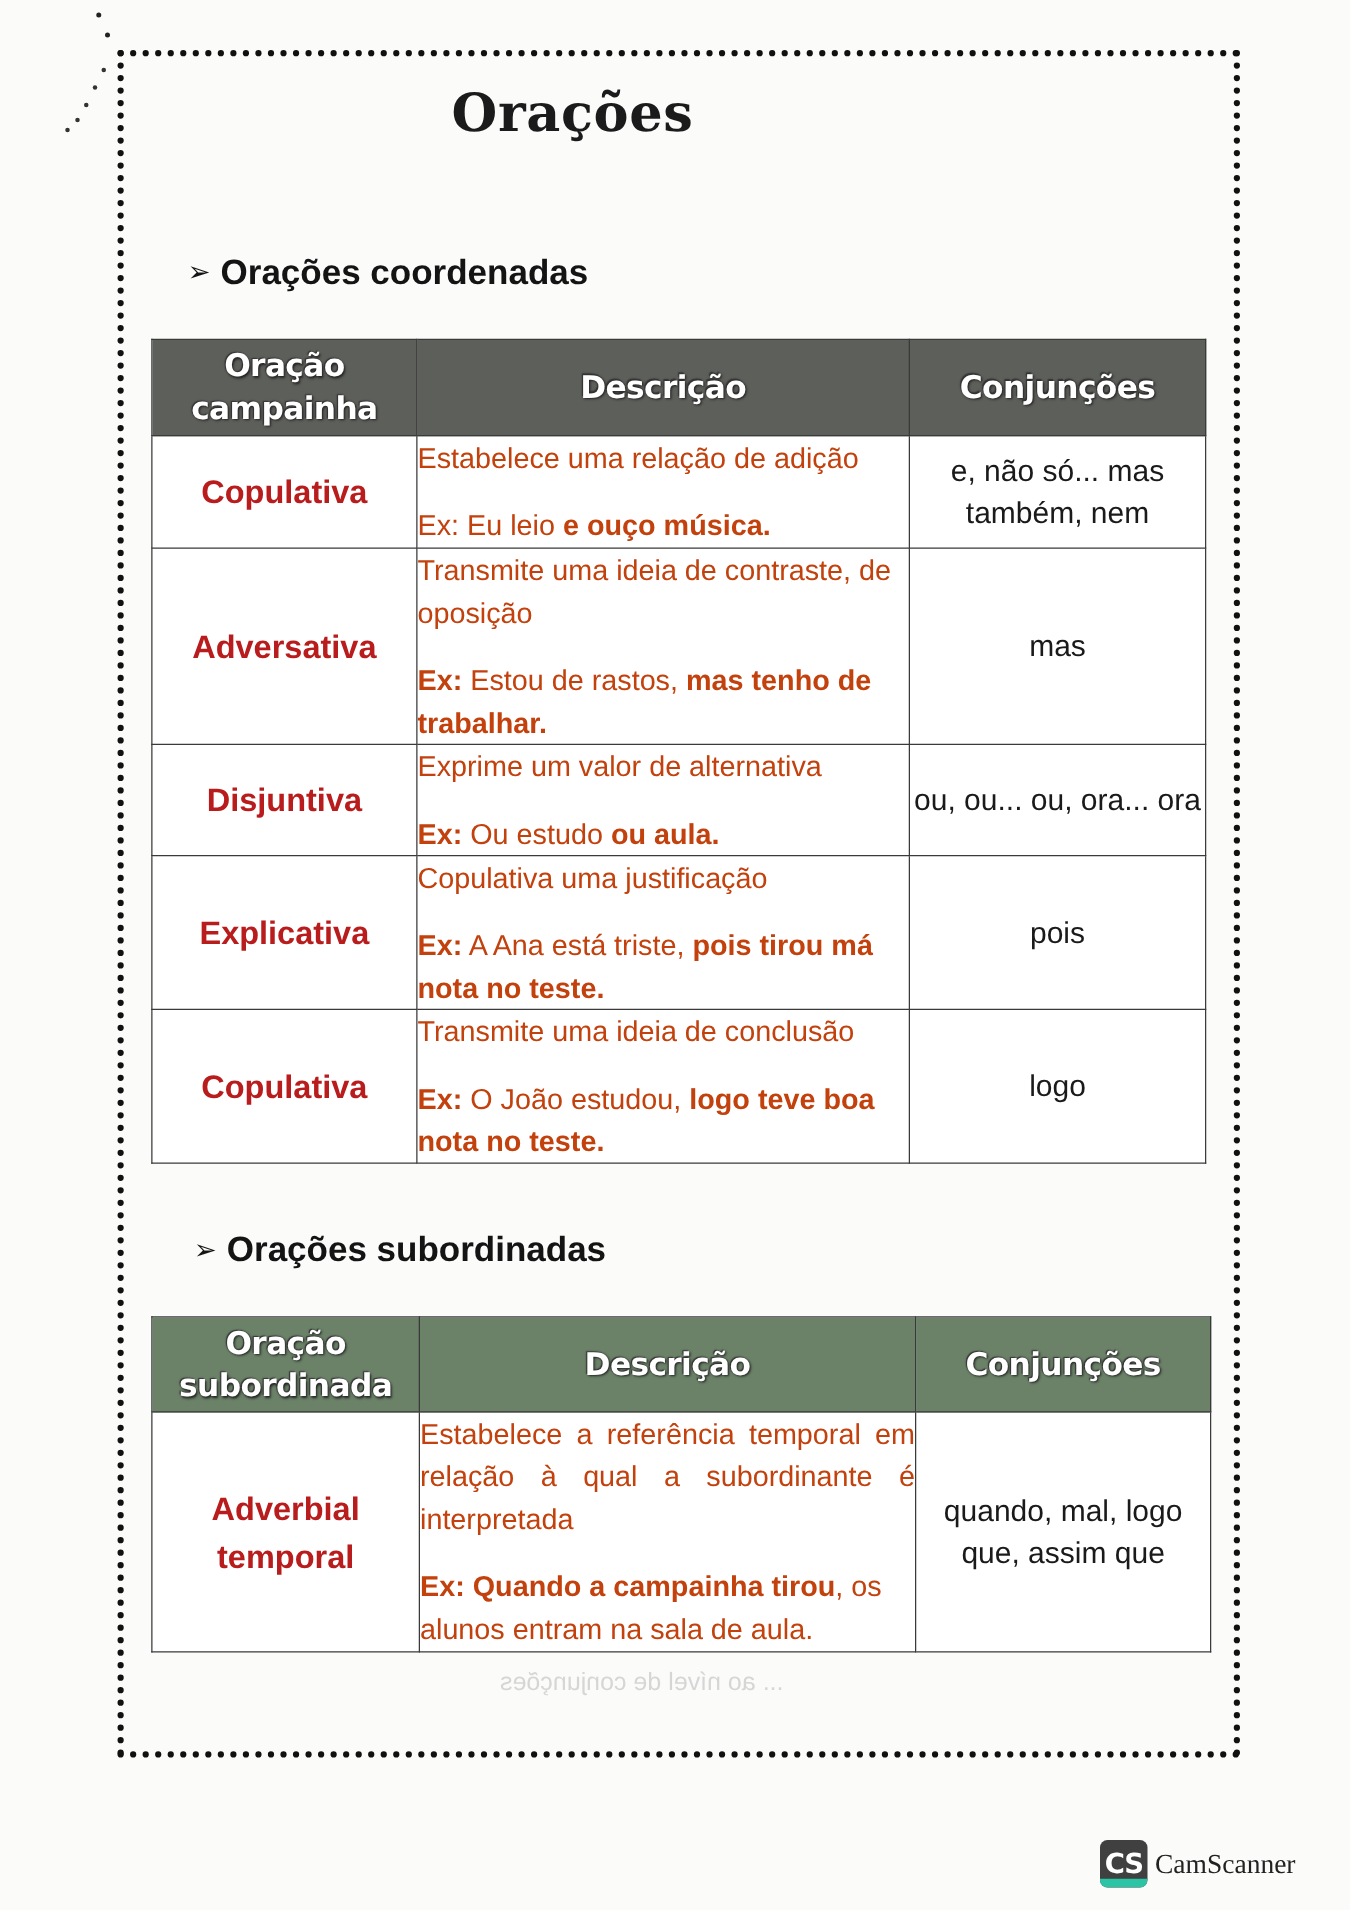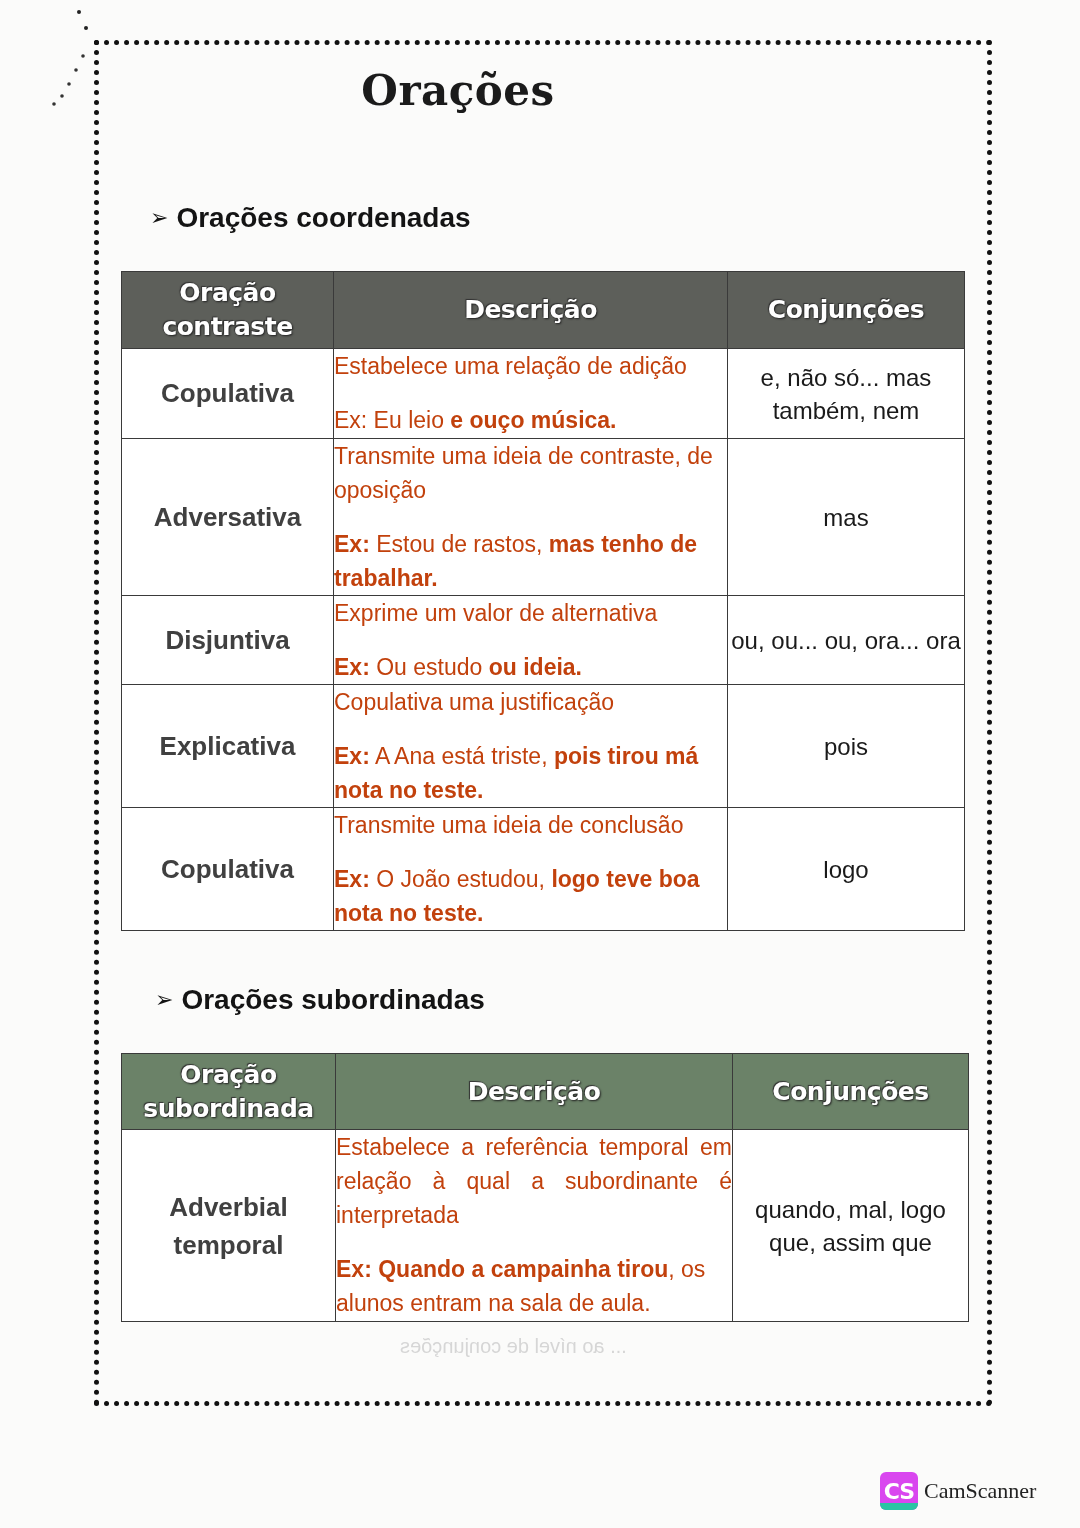--- a/index.html
+++ b/index.html
@@ -33,35 +33,35 @@
       border: 1.5px solid #3a3a3a; padding: 0;
     }
     table.grid th {
       color: #fff; font-family: "DejaVu Sans", sans-serif; font-weight: bold;
       font-size: 25px; line-height: 34px; text-align: center;
       text-shadow: 1px 1px 2px #222, -1px -1px 1px #333;
       letter-spacing: -0.5px;
     }
     .hdr-gray th { background: #5d5f5a; }
     .hdr-green th { background: #6b8268; }
-    td.type { text-align: center; font-size: 26px; font-weight: bold; color: #404040; }
+    td.type { text-align: center; font-size: 26px; font-weight: bold; color: #b91c1c; }
     td.conj { text-align: center; font-size: 24px; color: #1a1a1a; line-height: 33px; }
     td.desc { font-size: 23px; line-height: 34px; padding: 0 6px 0 8px; vertical-align: top; color: #c2410c; }
     td.desc .gap { height: 20px; }
     td.desc.justify .d-text { text-align: justify; }
     .b { font-weight: bold; }
     .bleed {
       position: absolute; left: 400px; top: 1335px; font-size: 20px; color: #d6d6d6;
       transform: scaleX(-1);
     }
     .camscanner {
       position: absolute; left: 880px; top: 1472px; display: flex; align-items: center; gap: 6px;
     }
     .cs-logo {
-      width: 38px; height: 38px; border-radius: 6px; background: #d946ef; position: relative;
+      width: 38px; height: 38px; border-radius: 6px; background: #404040; position: relative;
       color: #fff; font-weight: bold; font-size: 22px; font-family: "DejaVu Sans", sans-serif;
       display: flex; align-items: center; justify-content: center; overflow: hidden;
       letter-spacing: -1px;
     }
     .cs-logo::after { content: ""; position: absolute; left: 0; right: 0; bottom: 0; height: 7px; background: #2bc4a4; }
     .cs-name { font-family: "Liberation Serif", serif; font-size: 22px; color: #222; }
   </style>
 </head>
 <body>
 
@@ -87,21 +87,21 @@
 <table class="grid hdr-gray" style="left:121px; top:271px; width:843px;">
   <colgroup>
       <col style="width:212px">
       <col style="width:394px">
       <col style="width:237px">
     </colgroup>
   <tbody>
       <tr style="height:77px;">
     <th>
       <div>Oração</div>
-      <div>contraste</div>
+      <div>campainha</div>
     </th>
     <th>Descrição</th>
     <th>Conjunções</th>
   </tr>
 
   <tr style="height:90px;">
     <td class="type">Copulativa</td>
     <td class="desc">
       <div>Estabelece uma relação de adição</div>
       <div class="gap"></div>
@@ -118,21 +118,21 @@
       <div><span class="b">Ex:</span><span> Estou de rastos, </span><span class="b">mas tenho de trabalhar.</span></div>
     </td>
     <td class="conj">mas</td>
   </tr>
 
   <tr style="height:88px;">
     <td class="type">Disjuntiva</td>
     <td class="desc">
       <div>Exprime um valor de alternativa</div>
       <div class="gap"></div>
-      <div><span class="b">Ex:</span><span> Ou estudo </span><span class="b">ou ideia.</span></div>
+      <div><span class="b">Ex:</span><span> Ou estudo </span><span class="b">ou aula.</span></div>
     </td>
     <td class="conj">ou, ou... ou, ora... ora</td>
   </tr>
 
   <tr style="height:122px;">
     <td class="type">Explicativa</td>
     <td class="desc">
       <div>Copulativa uma justificação</div>
       <div class="gap"></div>
       <div><span class="b">Ex:</span><span> A Ana está triste, </span><span class="b">pois tirou má nota no teste.</span></div>

